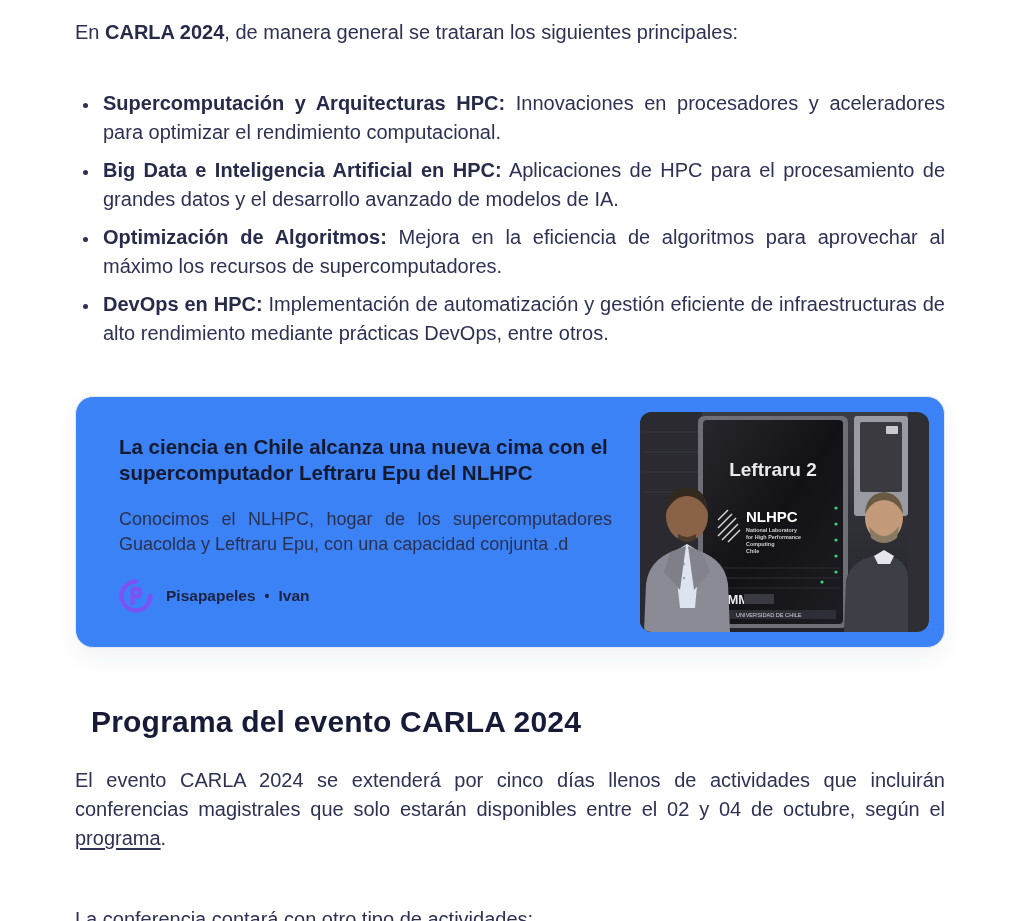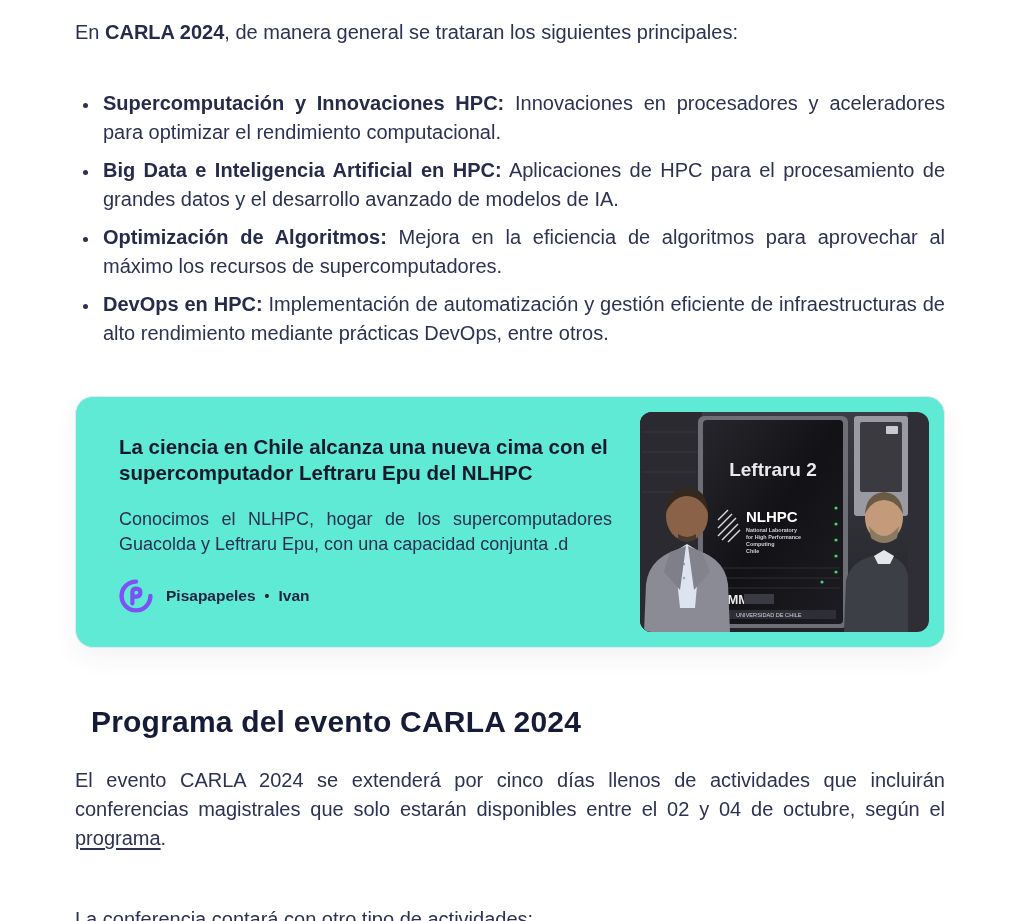--- a/index.html
+++ b/index.html
@@ -39,21 +39,21 @@
   }
   .topics li::marker { color: #2d3153; font-size: 18px; }
 
   
   .card {
     margin-top: 48px;
     width: 870px;
     height: 252px;
     border: 1px solid #e7e9f2;
     border-radius: 18px;
-    background: #5eead4;
+    background: #3b82f6;
     box-shadow: 0 10px 24px rgba(40,48,90,0.06);
     display: flex;
     align-items: flex-start;
     padding: 15px;
     cursor: pointer;
   }
   .card-text {
     flex: 1;
     padding: 22px 28px 0 28px;
     min-width: 0;
@@ -134,21 +134,21 @@
   }
 </style>
 </head>
 <body>
 
 <div class="page">
 
   <p class="intro"><span>En </span><strong>CARLA 2024</strong><span>, de manera general se trataran los siguientes principales:</span></p>
 
   <ul class="topics">
-    <li><strong>Supercomputación y Innovaciones HPC:</strong> <span>Innovaciones en procesadores y aceleradores para optimizar el rendimiento computacional.</span></li>
+    <li><strong>Supercomputación y Arquitecturas HPC:</strong> <span>Innovaciones en procesadores y aceleradores para optimizar el rendimiento computacional.</span></li>
     <li><strong>Big Data e Inteligencia Artificial en HPC:</strong> <span>Aplicaciones de HPC para el procesamiento de grandes datos y el desarrollo avanzado de modelos de IA.</span></li>
     <li><strong>Optimización de Algoritmos:</strong> <span>Mejora en la eficiencia de algoritmos para aprovechar al máximo los recursos de supercomputadores.</span></li>
     <li><strong>DevOps en HPC:</strong> <span>Implementación de automatización y gestión eficiente de infraestructuras de alto rendimiento mediante prácticas DevOps, entre otros.</span></li>
   </ul>
 
   <div class="card">
     <div class="card-text">
       <h3 class="card-title">La ciencia en Chile alcanza una nueva cima con el supercomputador Leftraru Epu del NLHPC</h3>
       <p class="card-desc">Conocimos el NLHPC, hogar de los supercomputadores Guacolda y Leftraru Epu, con una capacidad conjunta .d</p>
       <div class="card-source">

